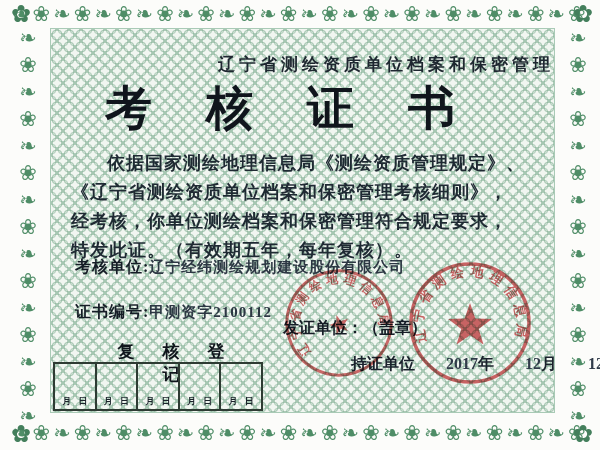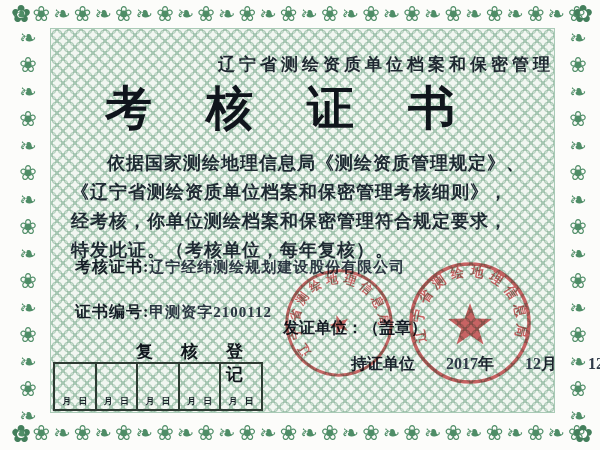--- a/index.html
+++ b/index.html
@@ -47,21 +47,21 @@
   .field .val{color:#2c3743;font-size:15px;}
   .f-holder{left:24px;top:228px;}
   .f-grade{left:24px;top:251px;}
   .f-certno{left:24px;top:273px;}
   .units{left:232px;top:289px;display:flex;gap:34px;font-size:16px;font-weight:bold;color:#151d26;white-space:nowrap;}
   .units span{position:static;}
   .date-line{left:300px;top:325px;font-size:16px;font-weight:bold;color:#1a222c;white-space:nowrap;}
   .date-line span{position:static;}
   .date-line .num{color:#303b49;margin-left:31px;}
   
-  .review-title{left:20px;top:311px;width:200px;text-align:right;font-size:17px;font-weight:bold;
+  .review-title{left:20px;top:311px;width:200px;text-align:center;font-size:17px;font-weight:bold;
     letter-spacing:28px;padding-left:28px;box-sizing:border-box;color:#10151c;}
   .review-table{left:2px;top:333px;width:206px;height:45px;display:flex;border:2px solid #2e3b33;background:rgba(255,255,255,.0);}
   .review-cell{position:relative;flex:1;border-left:2px solid #2e3b33;}
   .review-cell:first-child{border-left:none;}
   .md{position:absolute;left:0;right:0;bottom:1px;display:flex;justify-content:space-evenly;
     font-size:9px;font-weight:bold;color:#1c242c;}
   .md span{position:static;}
   
   .stamp{mix-blend-mode:multiply;opacity:.87;}
   .stamp-left{left:230px;top:236px;transform:rotate(-18deg);}
@@ -85,25 +85,25 @@
   <div class="panel">
 
     <div class="subtitle">辽宁省测绘资质单位档案和保密管理</div>
 
     <div class="cert-title">考核证书</div>
 
     <div class="body-text">
       <span class="body-line indent">依据国家测绘地理信息局《测绘资质管理规定》、</span>
       <span class="body-line">《辽宁省测绘资质单位档案和保密管理考核细则》，</span>
       <span class="body-line">经考核，你单位测绘档案和保密管理符合规定要求，</span>
-      <span class="body-line">特发此证。（考核单位，每年复核）。</span>
+      <span class="body-line">特发此证。（有效期五年，每年复核）。</span>
     </div>
 
     <div class="field f-holder">
-      <span style="position:static">考核证书:</span><span style="position:static" class="val">辽宁经纬测绘规划建设股份有限公司</span>
+      <span style="position:static">考核单位:</span><span style="position:static" class="val">辽宁经纬测绘规划建设股份有限公司</span>
     </div>
     <div class="field f-certno">
       <span style="position:static">证书编号:</span><span style="position:static" class="val">甲测资字2100112</span>
     </div>
 
     <div class="units">
       <span>发证单位：（盖章）</span>
     </div>
 
     <div class="date-line">

